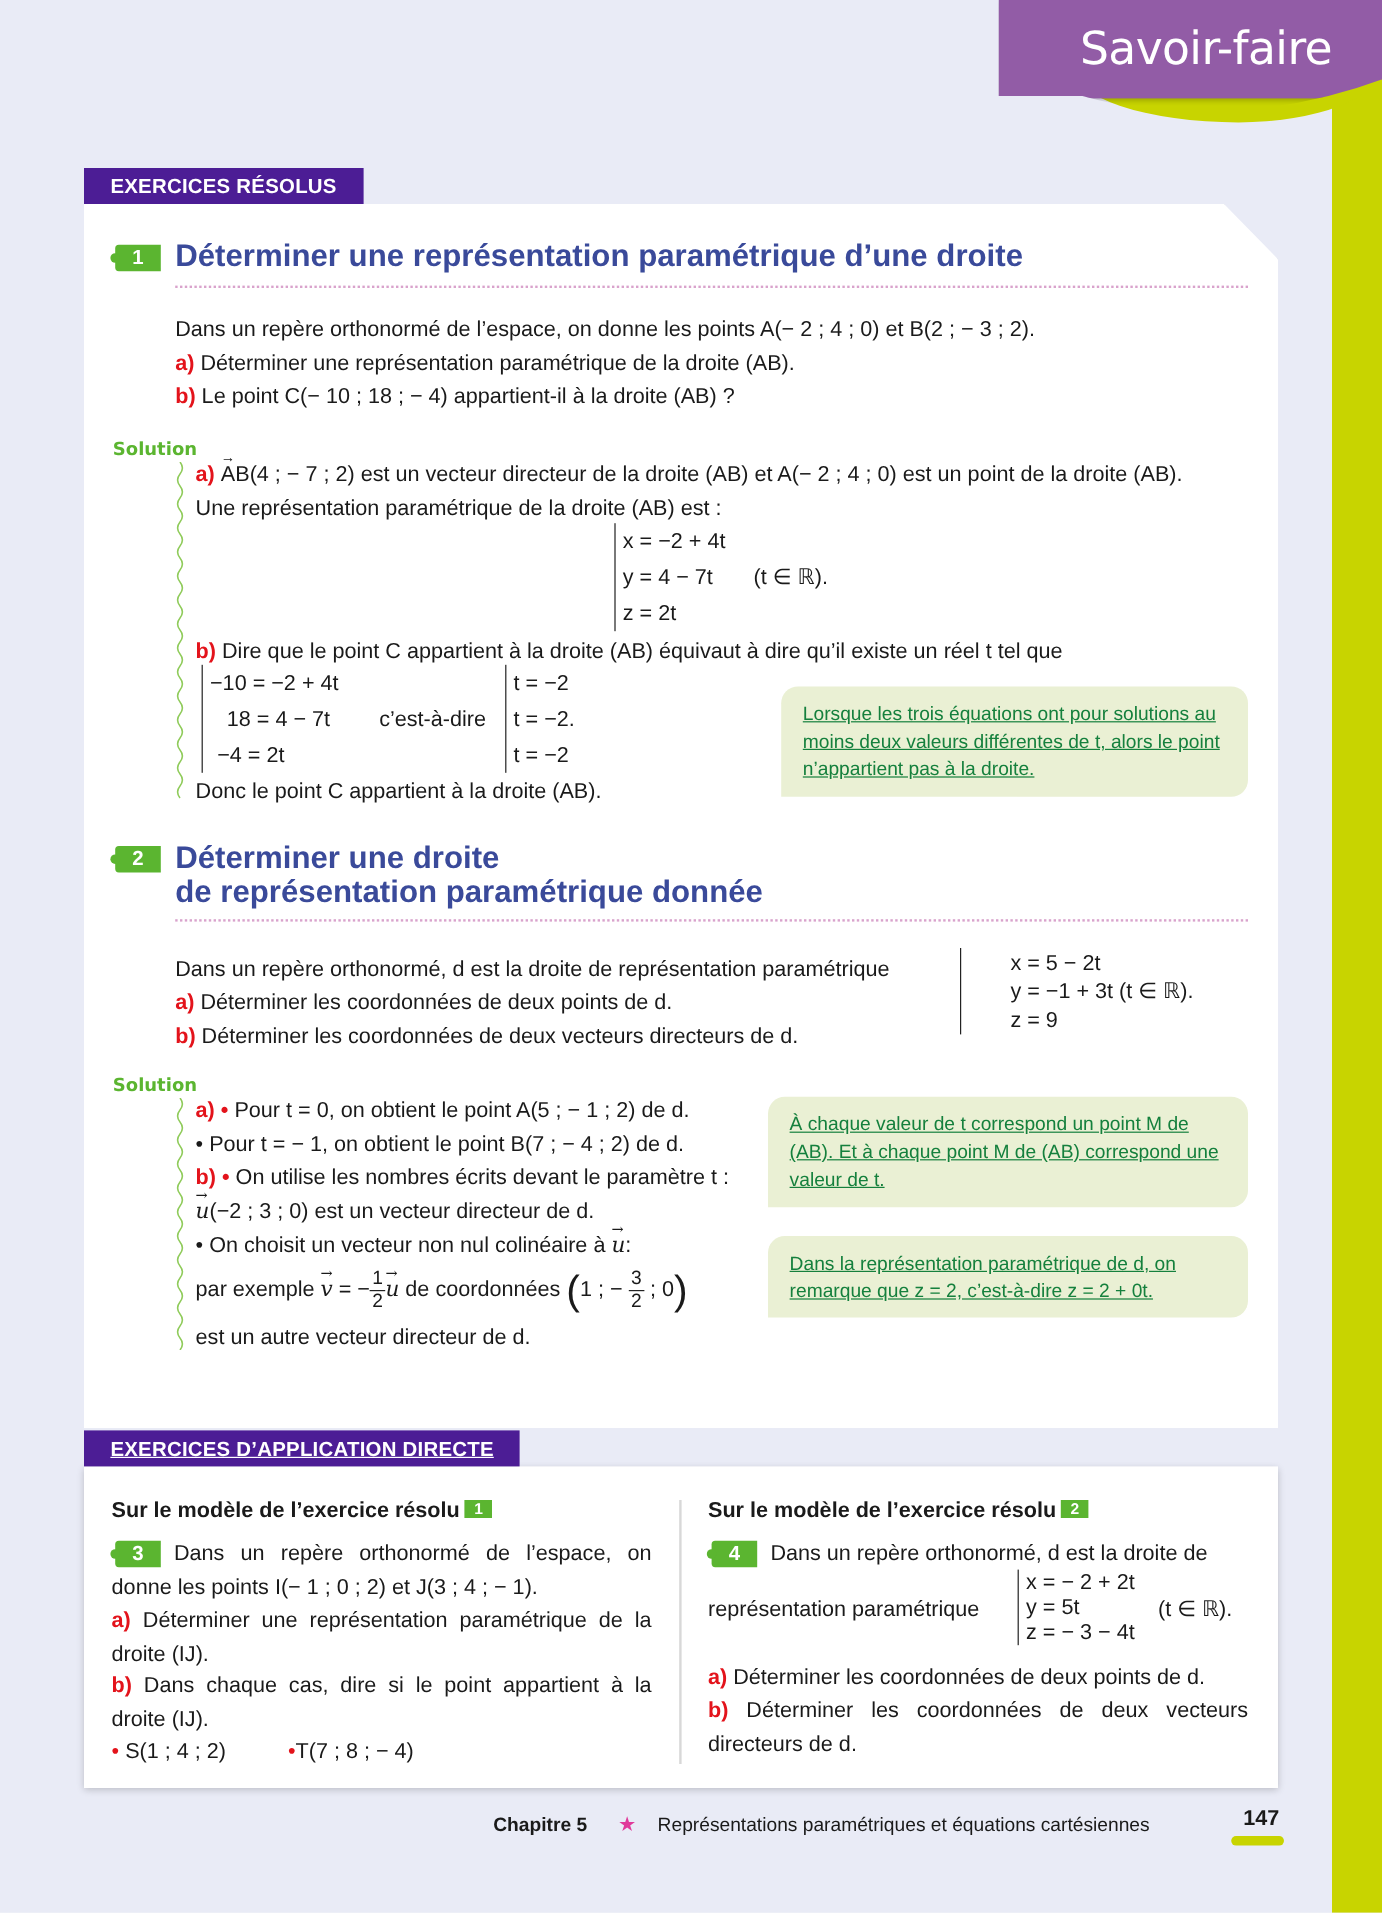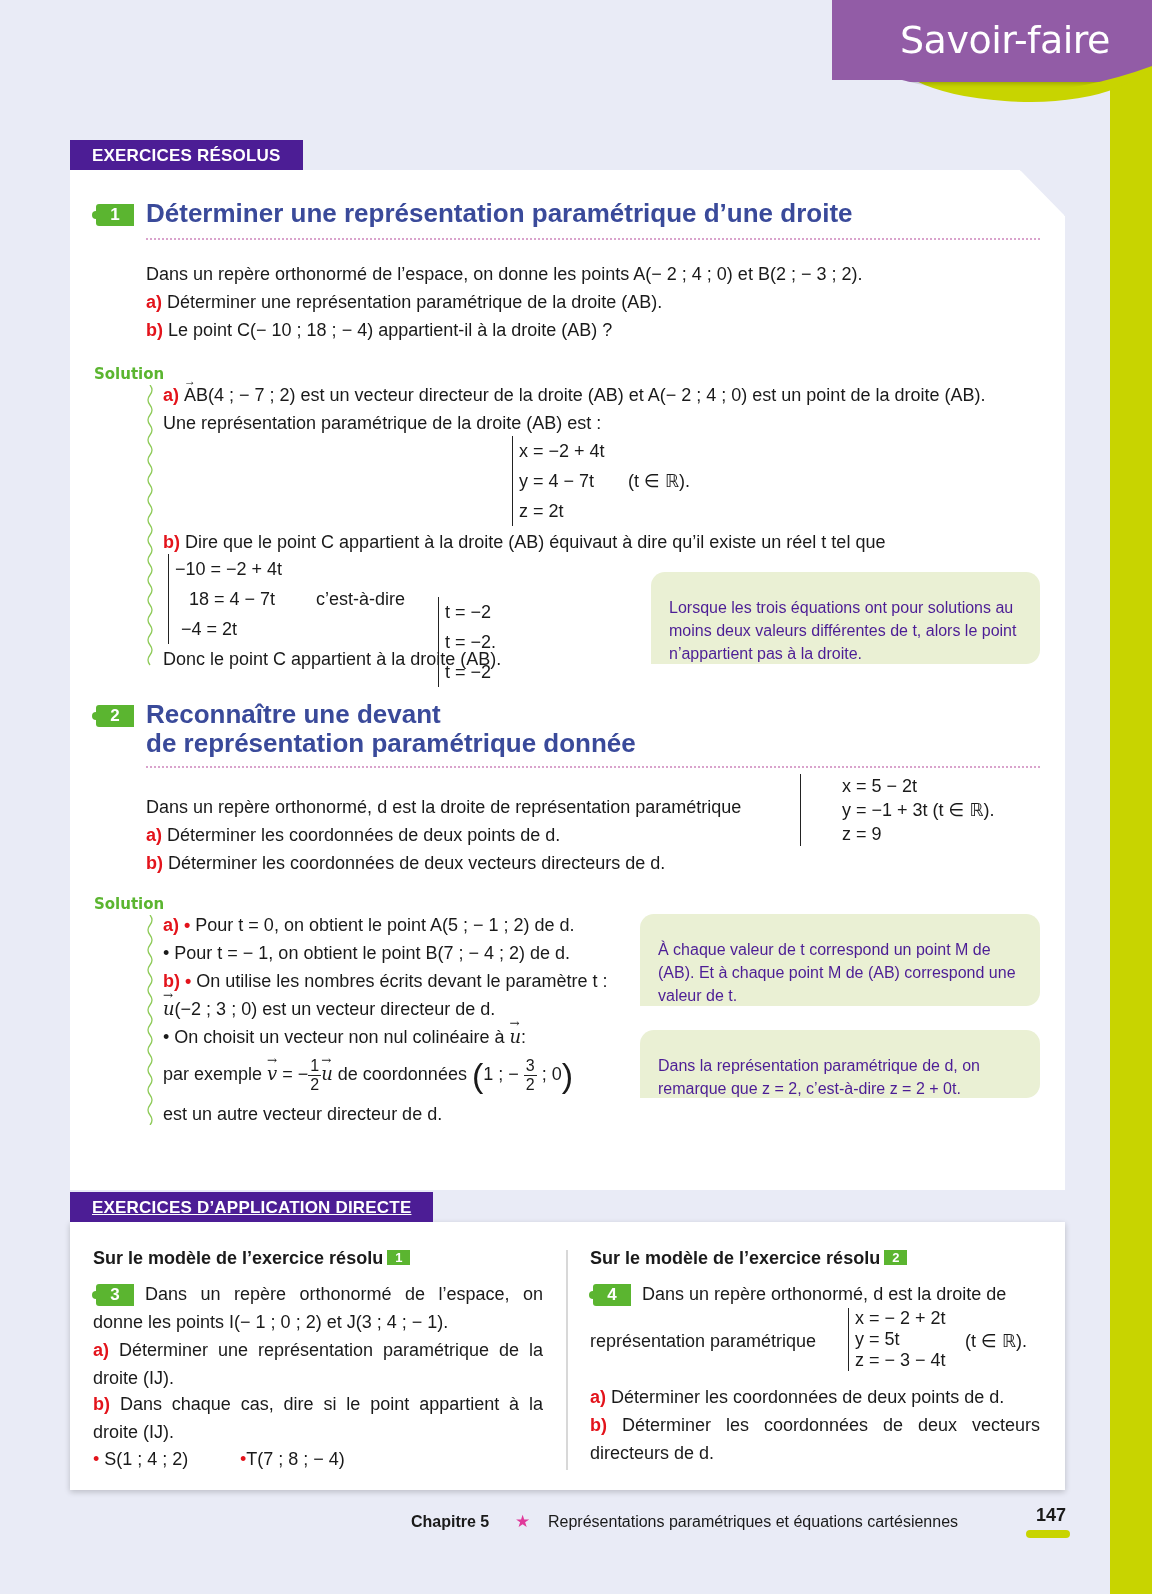--- a/index.html
+++ b/index.html
@@ -40,21 +40,21 @@
   .dotted { position: absolute; height: 0; border-top: 2px dotted #d9a3cc; }
   .txt { position: absolute; font-size: 18px; line-height: 28px; white-space: nowrap; }
   .red { color: #e3131b; font-weight: bold; }
   .math { font-family: "DejaVu Serif", serif; font-style: italic; }
   .solution-label { position: absolute; color: #5bb530; font-weight: bold; font-size: 15px; font-family: "DejaVu Sans", sans-serif; }
   .wavy { position: absolute; width: 8px; }
   .system { position: absolute; border-left: 1.5px solid #222; padding-left: 6px; font-size: 18px; line-height: 30px; }
   .system .line { white-space: nowrap; }
   .tip {
     position: absolute; background: #eaf0d4; border-radius: 14px 14px 14px 0;
-    font-size: 16px; line-height: 23px; padding: 24px 18px; color: #4c1d95;
+    font-size: 16px; line-height: 23px; padding: 12px 18px; color: #15803d; text-decoration: underline;
   }
   .sub-head { position: absolute; font-weight: bold; font-size: 18px; }
   .mini-badge { display: inline-block; background: #5bb530; color: #fff; font-size: 13px; padding: 0 8px; margin-left: 4px; font-weight: bold; vertical-align: 2px; }
   .vsep { position: absolute; left: 566px; top: 1250px; width: 2px; height: 220px; background: #d8d8d8; }
   .para { position: absolute; font-size: 18px; line-height: 28px; text-align: justify; }
   .footer-chap { position: absolute; left: 411px; top: 1513px; font-weight: bold; font-size: 16px; }
   .footer-star { position: absolute; left: 515px; top: 1511px; color: #e0399a; font-size: 17px; }
   .footer-title { position: absolute; left: 548px; top: 1513px; font-size: 16px; }
   .page-num { position: absolute; left: 1036px; top: 1505px; font-weight: bold; font-size: 18px; }
   .page-wave { position: absolute; left: 1026px; top: 1530px; width: 44px; height: 8px; background: #c8d400; border-radius: 4px; }
@@ -101,36 +101,36 @@
 </div>
 <div class="txt" style="left:628px;top:467px;">(t ∈ ℝ).</div>
 
 <div class="txt" style="left:163px;top:528px;"><span class="red">b)</span> <span>Dire que le point C appartient à la droite (AB) équivaut à dire qu’il existe un réel t tel que</span></div>
 <div class="system" style="left:168px;top:554px;">
   <div class="line">−10 = −2 + 4t</div>
   <div class="line" style="padding-left:14px;">18 = 4 − 7t</div>
   <div class="line" style="padding-left:6px;">−4 = 2t</div>
 </div>
 <div class="txt" style="left:316px;top:585px;">c’est-à-dire</div>
-<div class="system" style="left:438px;top:554px;margin-top:43px;">
+<div class="system" style="left:421px;top:554px;">
   <div class="line">t = −2</div>
   <div class="line">t = −2.</div>
   <div class="line">t = −2</div>
 </div>
 <div class="txt" style="left:163px;top:645px;">Donc le point C appartient à la droite (AB).</div>
 
 <div class="tip" style="left:651px;top:572px;width:389px;height:92px;">Lorsque les trois équations ont pour solutions au moins deux valeurs différentes de t, alors le point n’appartient pas à la droite.</div>
 
 <div class="num-badge" style="left:96px;top:705px;width:38px;height:22px;font-size:17px;line-height:22px;">2</div>
-<div class="ex-title" style="left:146px;top:699px;">Reconnaître une devant</div>
+<div class="ex-title" style="left:146px;top:699px;">Déterminer une droite</div>
 <div class="ex-title" style="left:146px;top:728px;">de représentation paramétrique donnée</div>
 <div class="dotted" style="left:146px;top:766px;width:894px;"></div>
 
 <div class="txt" style="left:146px;top:793px;">Dans un repère orthonormé, d est la droite de représentation paramétrique</div>
-<div class="system" style="left:800px;top:774px;line-height:24px;padding-left:41px;">
+<div class="system" style="left:800px;top:790px;line-height:24px;padding-left:41px;">
   <div class="line">x = 5 − 2t</div>
   <div class="line">y = −1 + 3t (t ∈ ℝ).</div>
   <div class="line">z = 9</div>
 </div>
 <div class="txt" style="left:146px;top:821px;"><span class="red">a)</span> <span>Déterminer les coordonnées de deux points de d.</span></div>
 <div class="txt" style="left:146px;top:849px;"><span class="red">b)</span> <span>Déterminer les coordonnées de deux vecteurs directeurs de d.</span></div>
 
 <div class="solution-label" style="left:94px;top:895px;">Solution</div>
 <svg class="wavy" style="left:146px;top:915px;height:210px;" viewBox="0 0 8 210">
   <path d="M4 0 q4 5 0 10 q-4 5 0 10 q4 5 0 10 q-4 5 0 10 q4 5 0 10 q-4 5 0 10 q4 5 0 10 q-4 5 0 10 q4 5 0 10 q-4 5 0 10 q4 5 0 10 q-4 5 0 10 q4 5 0 10 q-4 5 0 10 q4 5 0 10 q-4 5 0 10 q4 5 0 10 q-4 5 0 10 q4 5 0 10 q-4 5 0 10 q4 5 0 10" fill="none" stroke="#8fcb5a" stroke-width="1.3"></path>

